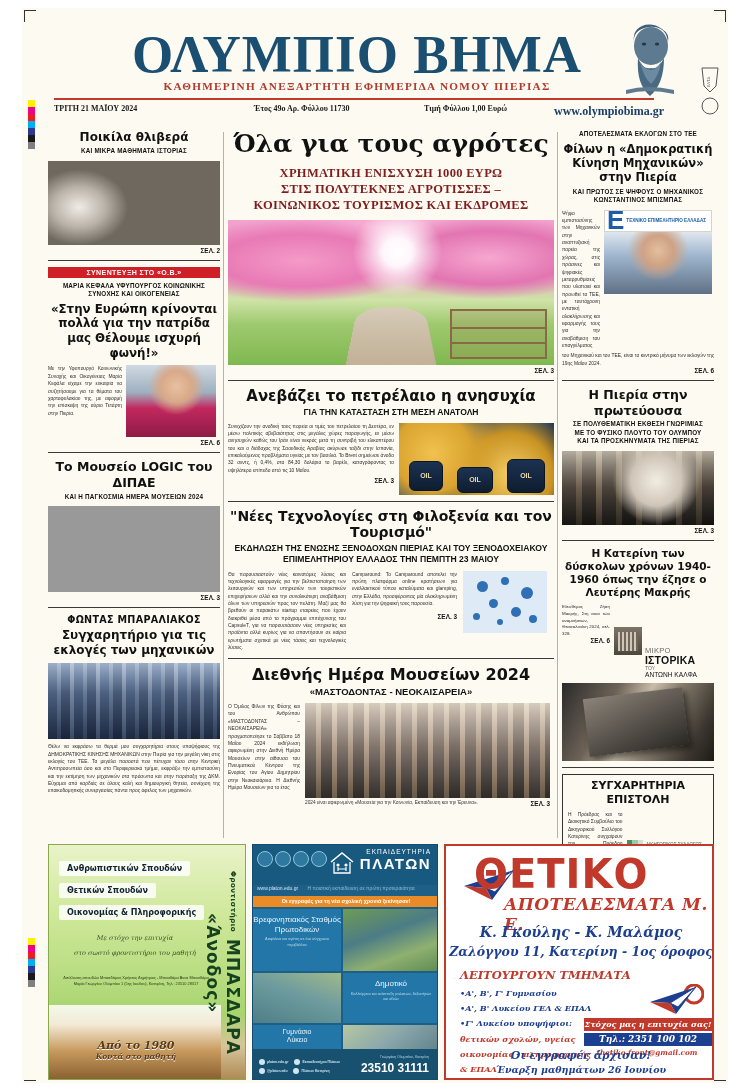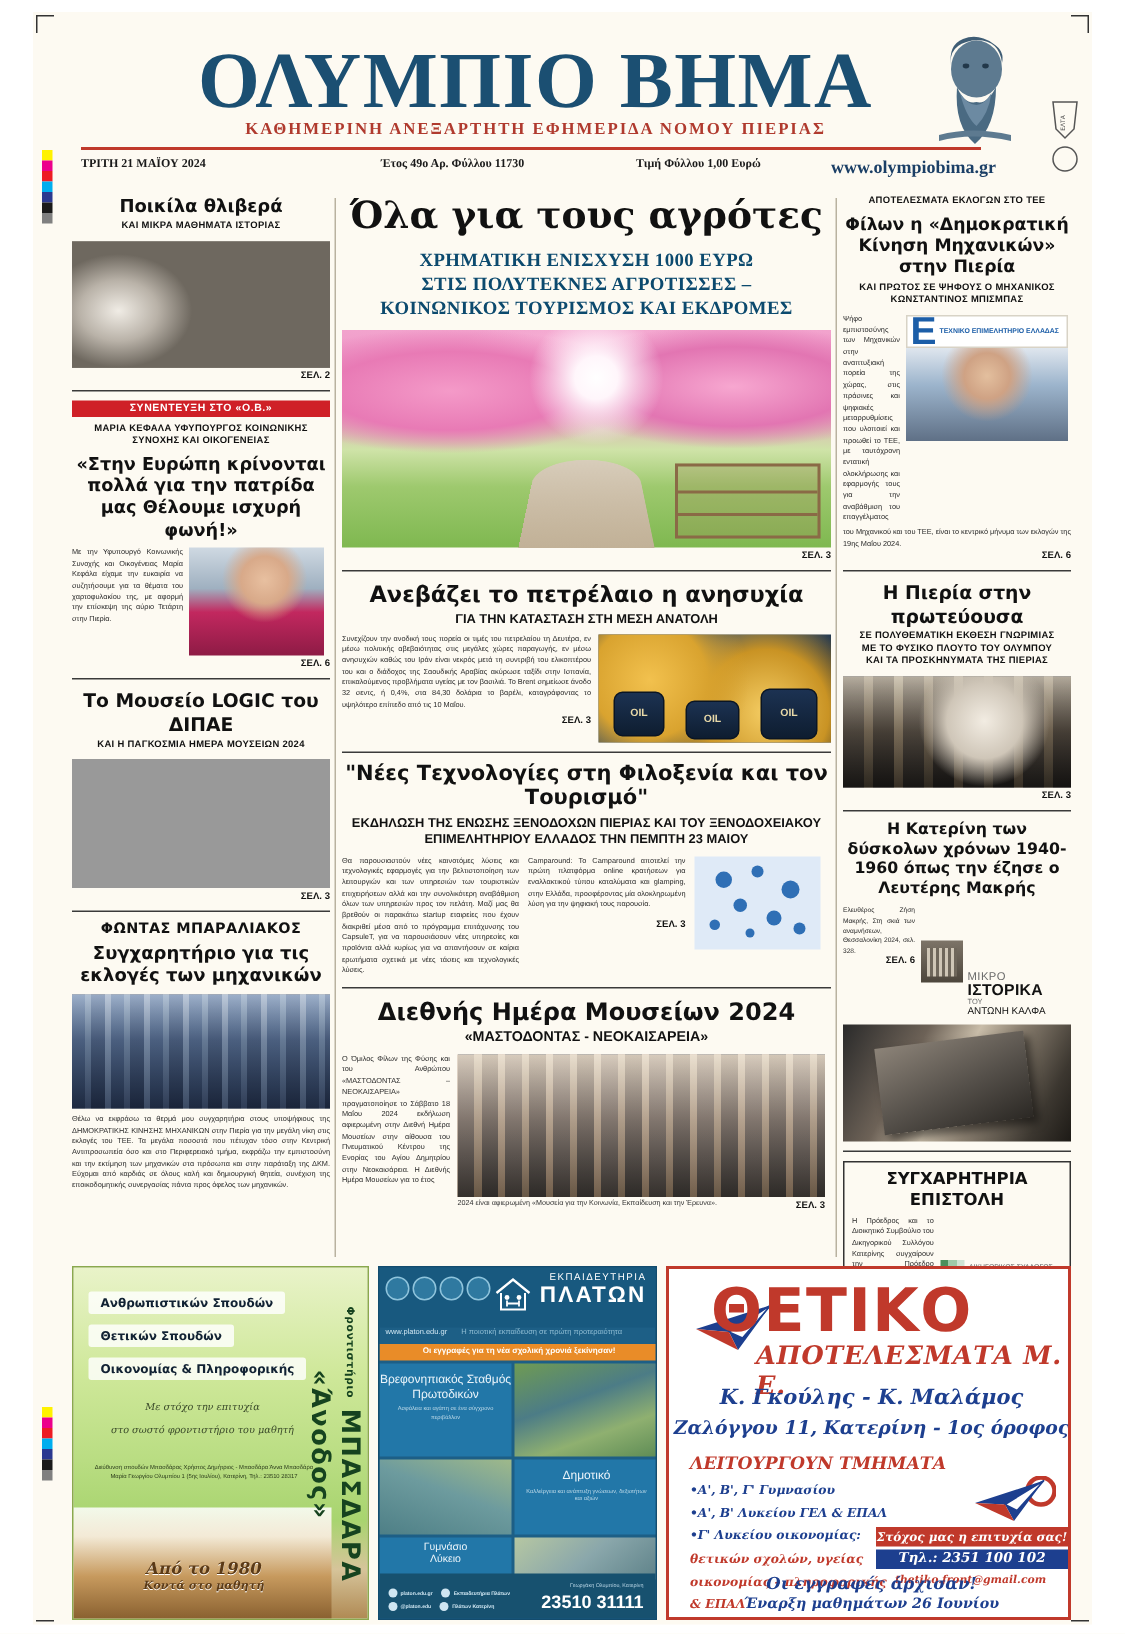--- a/index.html
+++ b/index.html
@@ -101,21 +101,21 @@
     color: #111; line-height: 1.15;
   }
   .htitle-md {
     font-family: "DejaVu Sans", sans-serif;
     font-size: 15px; font-weight: bold; text-align: center;
     color: #111; line-height: 1.2;
   }
   .subhead {
     font-family: "Liberation Serif", serif;
     font-size: 12.5px; font-weight: bold; text-align: center;
-    color: #0c4a6e; line-height: 1.3; letter-spacing: .3px;
+    color: #7f1d1d; line-height: 1.3; letter-spacing: .3px;
   }
   .subhead-s {
     font-family: "Liberation Sans", sans-serif;
     font-size: 8.6px; font-weight: bold; text-align: center;
     color: #111; line-height: 1.3;
   }
   .body {
     font-family: "Liberation Sans", sans-serif;
     font-size: 4.9px; color: #2a2a2a; line-height: 1.5;
     text-align: justify;
@@ -784,21 +784,21 @@
         <path d="M2 18 L24 20 L30 32Z" fill="#c0392b"></path>
       </svg>
       <div class="logo">ΘΕΤΙΚΟ</div>
       <div class="logo2">ΑΠΟΤΕΛΕΣΜΑΤΑ Μ. Ε.</div>
       <div class="names">Κ. Γκούλης - Κ. Μαλάμος</div>
       <div class="addr">Ζαλόγγου 11, Κατερίνη - 1ος όροφος</div>
       <div class="secthead">ΛΕΙΤΟΥΡΓΟΥΝ ΤΜΗΜΑΤΑ</div>
       <ul>
         <li>•Α', Β', Γ' Γυμνασίου</li>
         <li>•Α', Β' Λυκείου ΓΕΛ &amp; ΕΠΑΛ</li>
-        <li>•Γ' Λυκείου οικονομίας:</li>
+        <li>•Γ' Λυκείου υποψήφιοι:</li>
         <li class="red">θετικών σχολών, υγείας</li>
         <li class="red">οικονομίας – πληροφορικής</li>
         <li class="red">&amp; ΕΠΑΛ</li>
       </ul>
       <svg class="plane2" viewBox="0 0 56 32">
         <circle cx="46" cy="10" r="9" fill="none" stroke="#c0392b" stroke-width="3"></circle>
         <path d="M2 18 L48 3 L28 30 L22 19Z" fill="#1d3f8f"></path>
         <path d="M22 19 L48 3 L30 23Z" fill="#ffffff" stroke="#1d3f8f" stroke-width="1"></path>
         <path d="M2 18 L22 19 L28 30Z" fill="#c0392b"></path>
       </svg>

